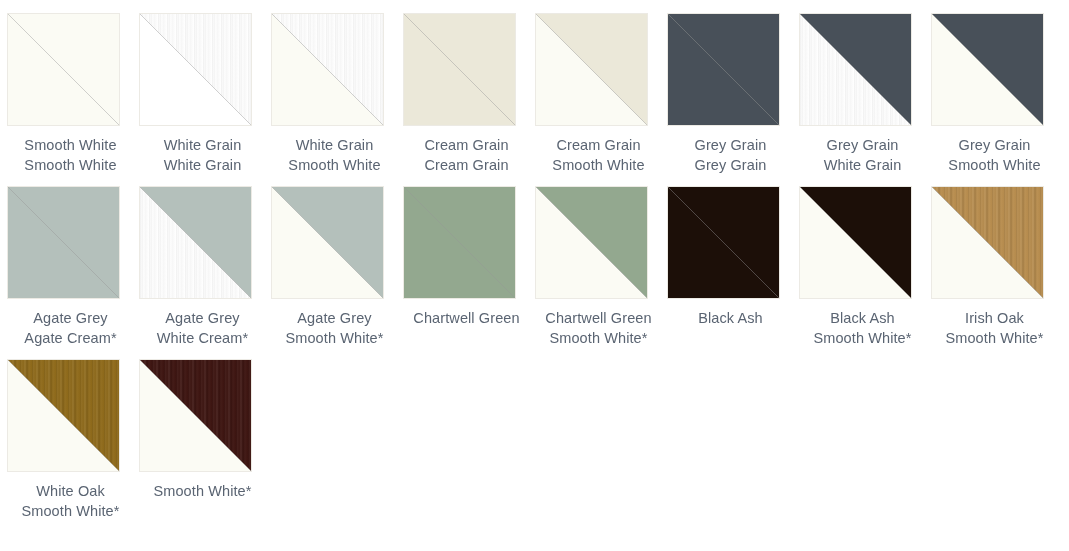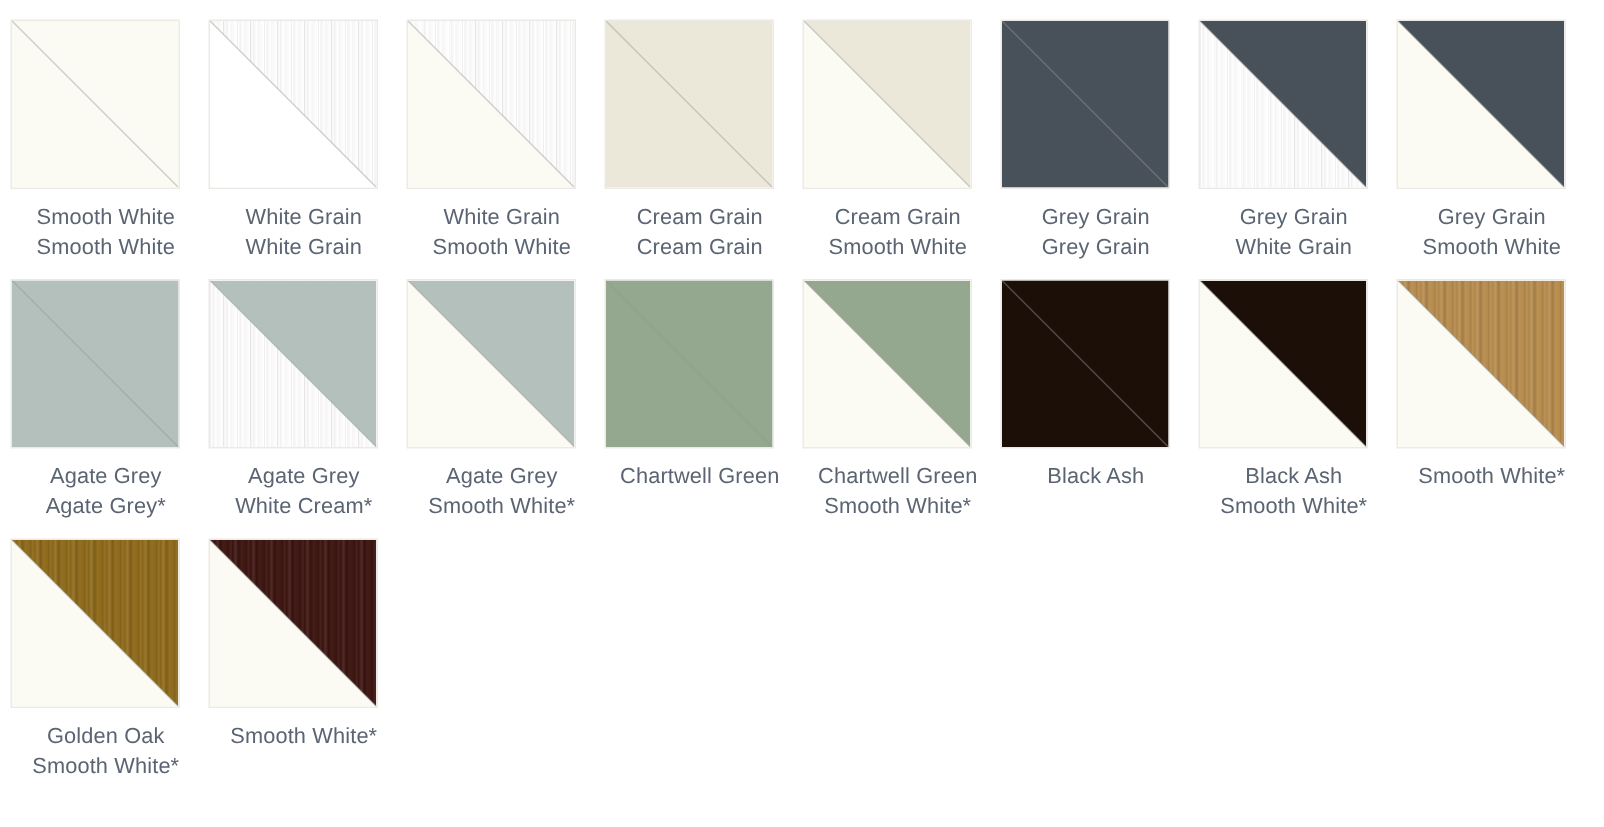--- a/index.html
+++ b/index.html
@@ -229,21 +229,21 @@
     <div class="swatch-cell">
       <div class="swatch-tile">
         <div class="tile-base" style="background: rgb(180, 192, 187);"></div>
         <div class="tile-outer" style="background: rgb(180, 192, 187);"></div>
         <svg class="tile-diagonal" viewBox="0 0 113 113" preserveAspectRatio="none">
           <line x1="0" y1="0" x2="113" y2="113"></line>
         </svg>
       </div>
       <div class="swatch-caption">
         <span class="caption-line">Agate Grey</span>
-        <span class="caption-line">Agate Grey*</span>
+        <span class="caption-line">Agate Cream*</span>
       </div>
     </div>
     <div class="swatch-cell">
       <div class="swatch-tile">
         <div class="tile-base" style="background: rgb(255, 255, 255);">
           <div class="grain-vertical grain-white"></div>
         </div>
         <div class="tile-outer" style="background: rgb(180, 192, 187);"></div>
         <svg class="tile-diagonal" viewBox="0 0 113 113" preserveAspectRatio="none">
           <line x1="0" y1="0" x2="113" y2="113"></line>
@@ -321,35 +321,36 @@
       <div class="swatch-tile">
         <div class="tile-base" style="background: rgb(251, 251, 244);"></div>
         <div class="tile-outer" style="background: rgb(184, 141, 78);">
           <div class="grain-vertical grain-wood"></div>
         </div>
         <svg class="tile-diagonal" viewBox="0 0 113 113" preserveAspectRatio="none">
           <line x1="0" y1="0" x2="113" y2="113"></line>
         </svg>
       </div>
       <div class="swatch-caption">
+        <span class="caption-line">Irish Oak</span>
         <span class="caption-line">Smooth White*</span>
       </div>
     </div>
     <div class="swatch-cell">
       <div class="swatch-tile">
         <div class="tile-base" style="background: rgb(251, 251, 244);"></div>
         <div class="tile-outer" style="background: rgb(143, 106, 26);">
           <div class="grain-vertical grain-wood"></div>
         </div>
         <svg class="tile-diagonal" viewBox="0 0 113 113" preserveAspectRatio="none">
           <line x1="0" y1="0" x2="113" y2="113"></line>
         </svg>
       </div>
       <div class="swatch-caption">
-        <span class="caption-line">Golden Oak</span>
+        <span class="caption-line">White Oak</span>
         <span class="caption-line">Smooth White*</span>
       </div>
     </div>
     <div class="swatch-cell">
       <div class="swatch-tile">
         <div class="tile-base" style="background: rgb(251, 251, 244);"></div>
         <div class="tile-outer" style="background: rgb(61, 20, 16);">
           <div class="grain-vertical grain-wood"></div>
         </div>
         <svg class="tile-diagonal" viewBox="0 0 113 113" preserveAspectRatio="none">

